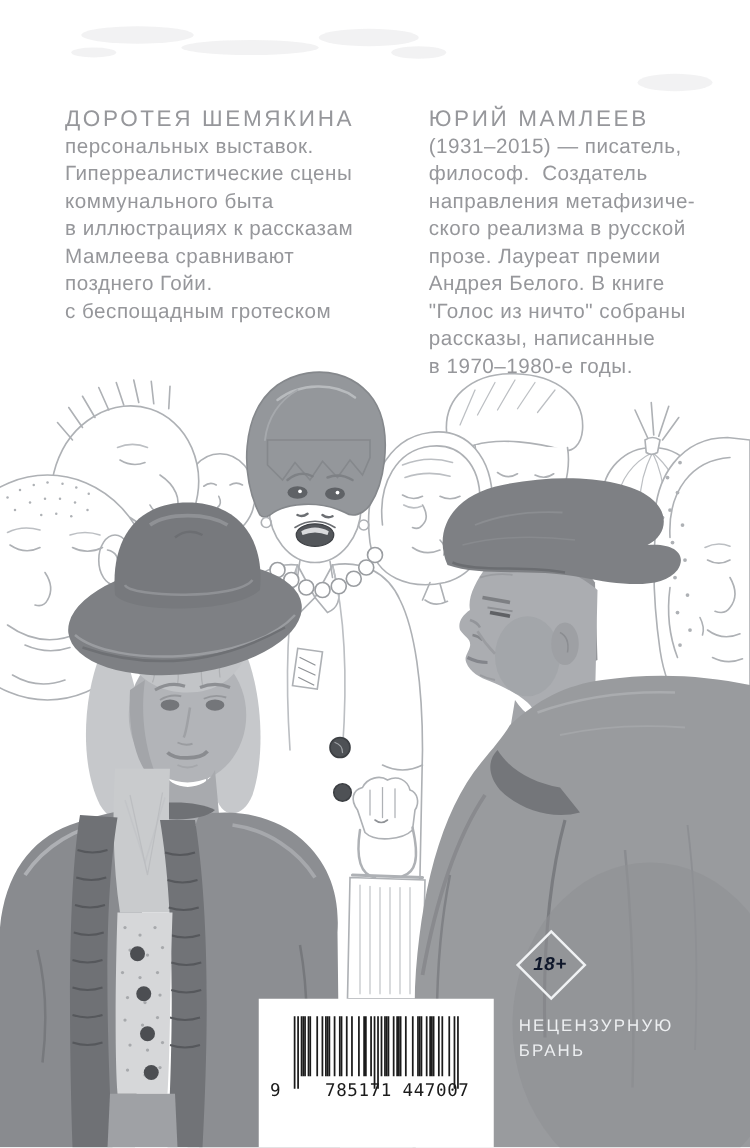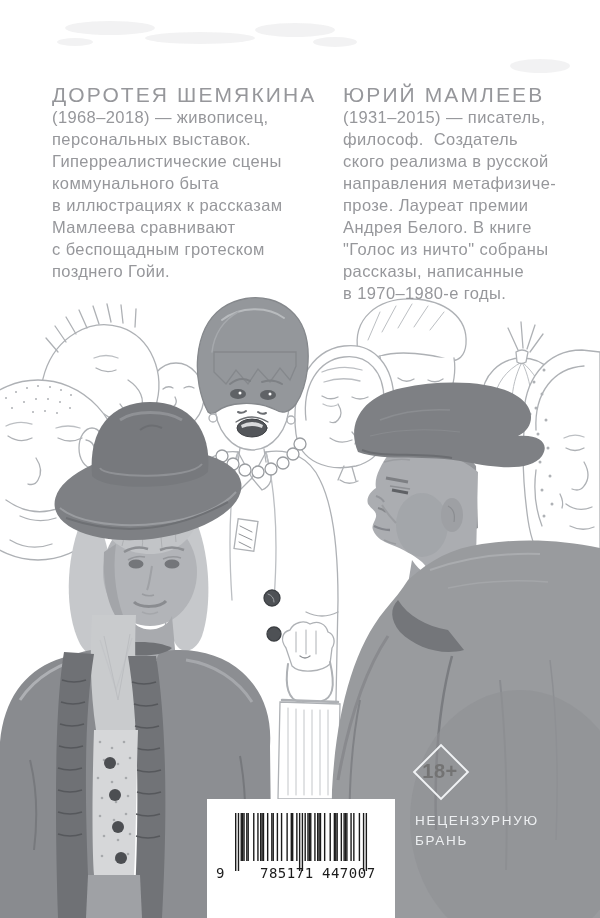--- a/index.html
+++ b/index.html
@@ -1,29 +1,29 @@
 <!DOCTYPE html>
 <html><head>
 <meta charset="utf-8">
 <style>
   html,body{margin:0;padding:0;background:#ffffff;}
   .cover{position:relative;width:600px;height:918px;background:#ffffff;overflow:hidden;
          font-family:"Liberation Sans",sans-serif;}
   .art{position:absolute;left:0;top:0;}
   .bio{position:absolute;color:#96979b;font-size:16.5px;line-height:22px;}
   .bio .line{white-space:pre;letter-spacing:0.4px;}
-  .bio .heading{letter-spacing:2.1px;font-size:21px;}
+  .bio .heading{letter-spacing:2.1px;font-size:18px;}
   .bio-left{left:52px;top:84px;width:275px;}
   .bio-right{left:343px;top:84px;width:250px;}
   .badge{position:absolute;left:414px;top:745px;width:52px;height:52px;}
   .badge .diamond{position:absolute;left:7px;top:7px;width:36px;height:36px;
                   border:2px solid #f0f2f4;transform:rotate(45deg);}
   .badge .lbl{position:absolute;left:0;top:0;width:52px;height:52px;display:flex;
-              align-items:center;justify-content:center;color:#737373;
-              font-weight:bold;font-size:20px;letter-spacing:0.5px;}
+              align-items:center;justify-content:center;color:#0f172a;
+              font-weight:bold;font-size:15px;letter-spacing:0.5px;font-style:italic;}
   .warning{position:absolute;left:415px;top:811px;color:#edeff1;
            font-size:13.5px;line-height:20px;letter-spacing:1.7px;}
   .barcode{position:absolute;left:207px;top:799px;width:188px;height:119px;background:#ffffff;}
   .barcode svg{position:absolute;left:0;top:0;}
   .dg{position:absolute;top:66px;color:#1b1b1b;font-family:"DejaVu Sans Mono",monospace;
       font-size:14px;letter-spacing:0.5px;}
   .d0{left:9px;} .d1{left:35px;margin-left:18px;} .d2{left:115px;text-align:right;}
 </style>
 </head>
 <body>
@@ -351,36 +351,35 @@
       <path d="M550,660 q10,80 6,180" stroke="#8d8f93" stroke-width="1.5" fill="none"></path>
       <path d="M430,570 q50,-18 110,-16" stroke="#aaacaf" stroke-width="2" fill="none"></path>
       <path d="M448,588 q46,-10 100,-6" stroke="#a4a6a9" stroke-width="1.5" fill="none"></path>
       <ellipse cx="520" cy="820" rx="110" ry="130" fill="#8f9195" opacity="0.6"></ellipse>
       <path d="M338,780 C348,724 364,672 388,636" stroke="#84868a" stroke-width="3" fill="none" opacity="0.8"></path>
     </g>
   </svg>
 
   <div class="bio bio-left">
     <div class="line heading">ДОРОТЕЯ ШЕМЯКИНА</div>
-    <div class="line">(1968–2018) — живописец,</div>
     <div class="line">персональных выставок.</div>
     <div class="line">Гиперреалистические сцены</div>
     <div class="line">коммунального быта</div>
     <div class="line">в иллюстрациях к рассказам</div>
     <div class="line">Мамлеева сравнивают</div>
+    <div class="line">позднего Гойи.</div>
     <div class="line">с беспощадным гротеском</div>
-    <div class="line">позднего Гойи.</div>
   </div>
 
   <div class="bio bio-right">
     <div class="line heading">ЮРИЙ МАМЛЕЕВ</div>
     <div class="line">(1931–2015) — писатель,</div>
     <div class="line">философ.  Создатель</div>
+    <div class="line">направления метафизиче-</div>
     <div class="line">ского реализма в русской</div>
-    <div class="line">направления метафизиче-</div>
     <div class="line">прозе. Лауреат премии</div>
     <div class="line">Андрея Белого. В книге</div>
     <div class="line">"Голос из ничто" собраны</div>
     <div class="line">рассказы, написанные</div>
     <div class="line">в 1970–1980-е годы.</div>
   </div>
 
   <div class="badge">
     <div class="diamond"></div>
     <div class="lbl">18+</div>

